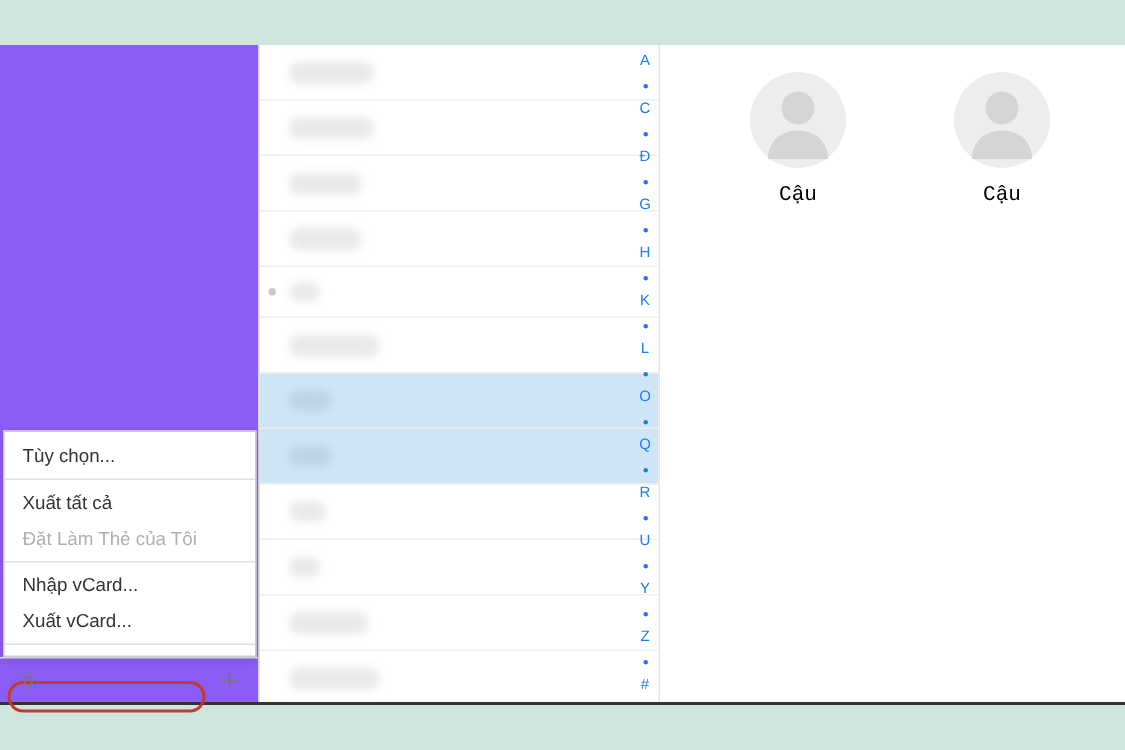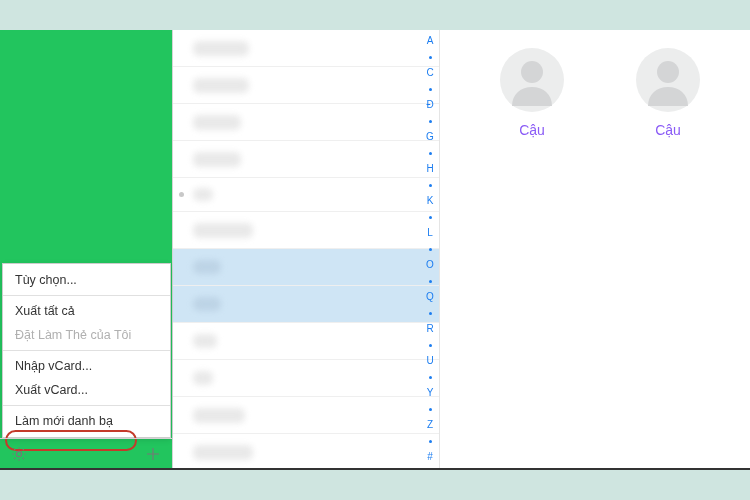--- a/index.html
+++ b/index.html
@@ -19,21 +19,21 @@
       top: 30px;
       width: 750px;
       height: 440px;
       background: #fdfdfd;
       display: flex;
       border-bottom: 2px solid #333;
     }
     
     .sidebar {
       width: 173px;
-      background: #22c55e;
+      background: #8b5cf6;
       border-right: 1px solid #d4d4d4;
       position: relative;
       flex-shrink: 0;
     }
     .sidebar-bottom {
       position: absolute;
       left: 0;
       bottom: 0;
       width: 100%;
       height: 30px;
@@ -161,21 +161,22 @@
       height: 64px;
       border-radius: 50%;
       background: #eceded;
       display: flex;
       align-items: center;
       justify-content: center;
     }
     .contact-card .name {
       margin-top: 10px;
       font-size: 14px;
-      color: #8b5cf6;
+      color: #000000;
+      font-family: Liberation Mono, monospace;
     }
   </style>
 </head>
 <body>
 
 <div class="app-frame">
 
   <div class="sidebar">
 
     <div class="context-menu">
@@ -190,23 +191,20 @@
         <span>Đặt Làm Thẻ của Tôi</span>
       </div>
       <div class="menu-sep"></div>
       <div class="menu-item">
         <span>Nhập vCard...</span>
       </div>
       <div class="menu-item" id="export-item">
         <span>Xuất vCard...</span>
       </div>
       <div class="menu-sep"></div>
-      <div class="menu-item">
-        <span>Làm mới danh bạ</span>
-      </div>
 
       <div class="highlight-export" style="left:2px; width:132px; top:166px; height:21px;"></div>
     </div>
 
     <div class="sidebar-bottom">
       <span class="gear-icon">
         <svg width="18" height="18" viewBox="0 0 24 24">
           <path fill="none" stroke="#777" stroke-width="1.5" d="M12 8.5a3.5 3.5 0 1 0 0 7 3.5 3.5 0 0 0 0-7Z"></path>
           <path fill="none" stroke="#777" stroke-width="1.5" d="M12 3v2M12 19v2M3 12h2M19 12h2M5.6 5.6l1.4 1.4M17 17l1.4 1.4M18.4 5.6 17 7M7 17l-1.4 1.4"></path>
         </svg>

